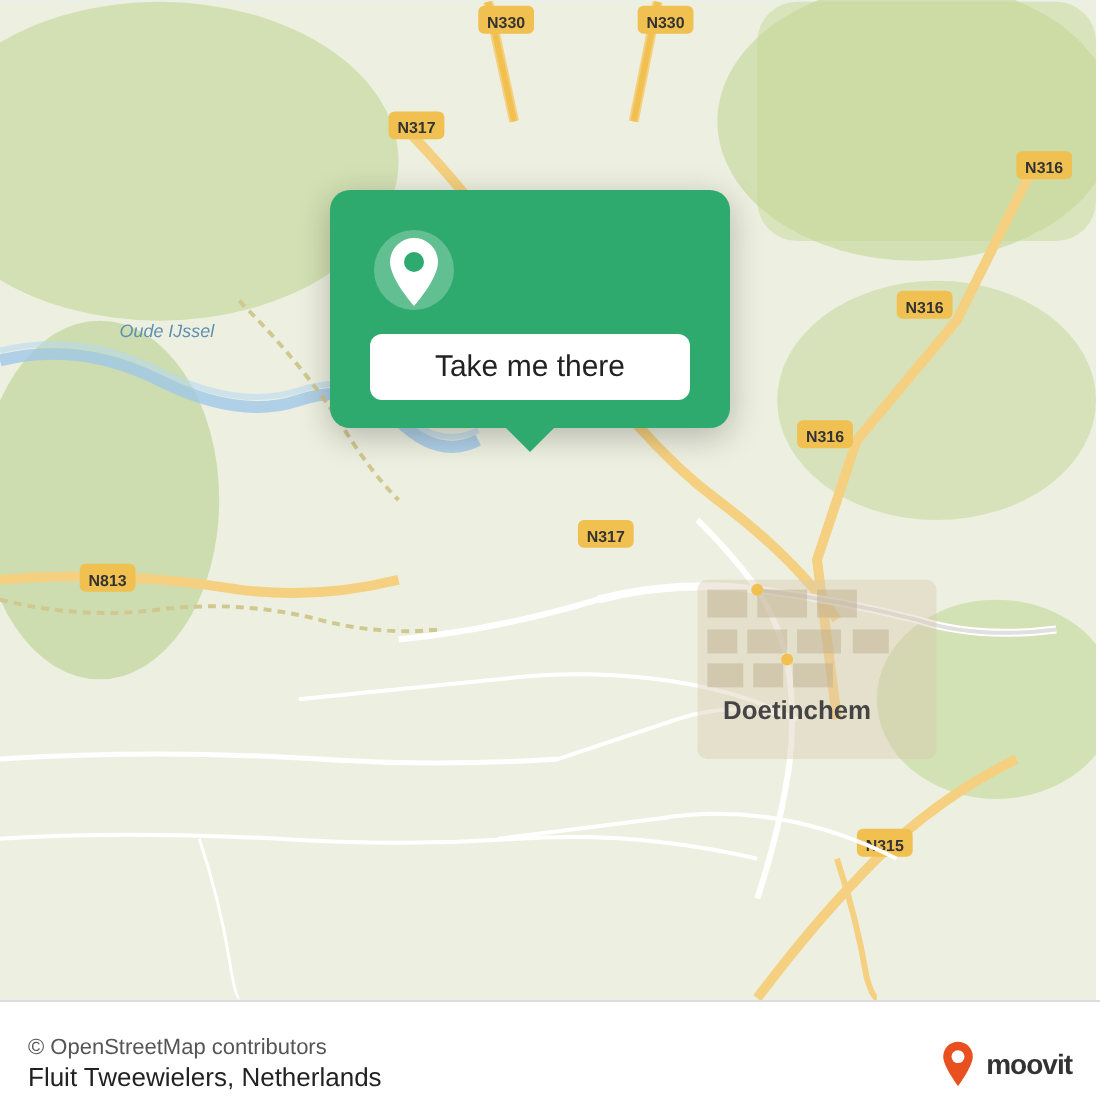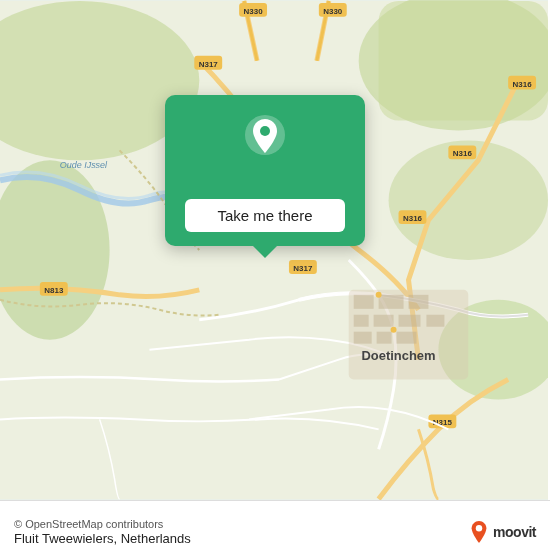--- a/index.html
+++ b/index.html
@@ -30,25 +30,23 @@
     
     #popup-card {
       position: absolute;
       top: 95px;
       left: 165px;
       width: 200px;
       background: #2eaa6e;
       border-radius: 10px;
       display: flex;
       flex-direction: column;
-      align-items: center;
       padding: 18px 20px 14px 20px;
       box-shadow: 0 4px 16px rgba(0,0,0,0.25);
       z-index: 10;
-      gap: 32px;
     }
 
     #popup-pin-icon {
       width: 44px;
       height: 44px;
       margin-bottom: 10px;
     }
 
     #popup-button {
       background: white;

